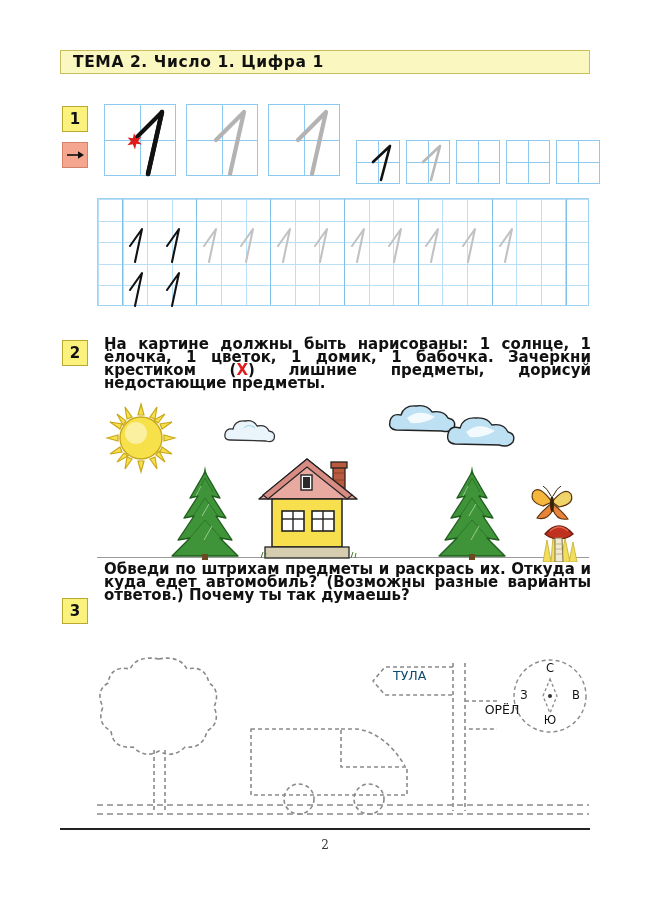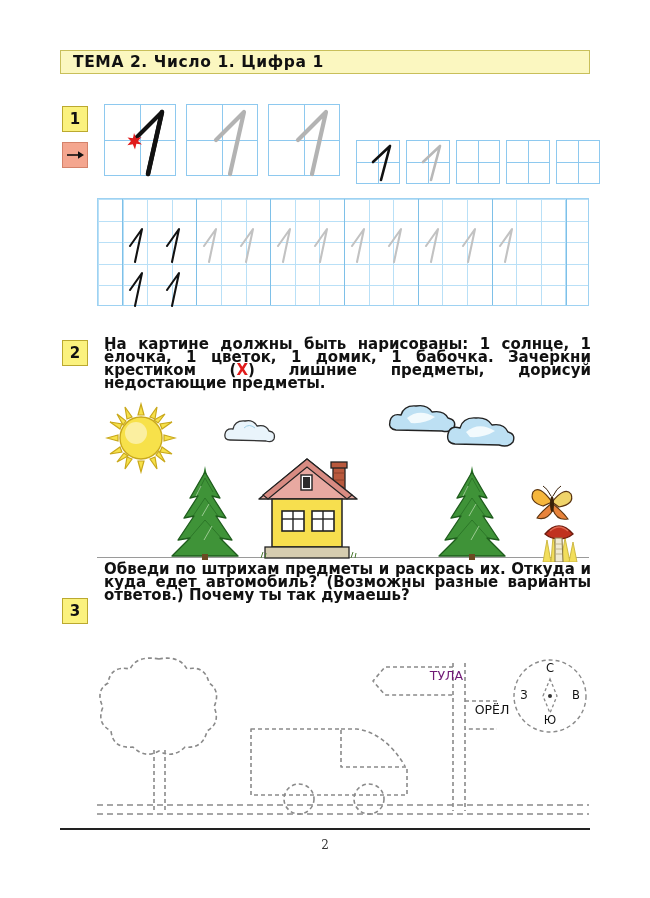--- a/index.html
+++ b/index.html
@@ -364,22 +364,22 @@
     </g>
   </svg>
 
   <svg style="position:absolute; left:270px; top:0px;" width="130" height="160" viewBox="0 0 130 160">
     <g fill="none" stroke="#8a8a8a" stroke-width="1.6" stroke-dasharray="4 3" stroke-linejoin="round">
       <path d="M86 8 L86 156 M98 8 L98 156"></path>
       <path d="M86 12 L18 12 L6 26 L18 40 L86 40"></path>
       <path d="M98 46 L164 46 L176 60 L164 74 L98 74"></path>
     </g>
   </svg>
-  <div style="position:absolute; left:296px; top:13px; width:70px; text-align:right; font-size:12.5px; color:#701a75;">ТУЛА</div>
-  <div style="position:absolute; left:360px; top:47px; width:70px; text-align:center; font-size:12.5px; color:#111;">ОРЁЛ</div>
+  <div style="position:absolute; left:296px; top:13px; width:70px; text-align:left; font-size:12.5px; color:#0c4a6e;">ТУЛА</div>
+  <div style="position:absolute; left:370px; top:47px; width:70px; text-align:center; font-size:12.5px; color:#111;">ОРЁЛ</div>
 
   <svg style="position:absolute; left:414px; top:2px;" width="78" height="78" viewBox="0 0 78 78">
     <circle cx="39" cy="39" r="36" fill="none" stroke="#8a8a8a" stroke-width="1.4" stroke-dasharray="4 3"></circle>
     <path d="M39 22 L46 39 L39 56 L32 39 Z" fill="none" stroke="#8a8a8a" stroke-width="1.3" stroke-dasharray="3 2.5"></path>
     <circle cx="39" cy="39" r="2" fill="#333"></circle>
   </svg>
   <div style="position:absolute; left:441px; top:6px; width:24px; text-align:center; font-size:11.5px; color:#111;">С</div>
   <div style="position:absolute; left:418px; top:33px; width:18px; text-align:center; font-size:11.5px; color:#111;">З</div>
   <div style="position:absolute; left:470px; top:33px; width:18px; text-align:center; font-size:11.5px; color:#111;">В</div>
   <div style="position:absolute; left:441px; top:58px; width:24px; text-align:center; font-size:11.5px; color:#111;">Ю</div>

